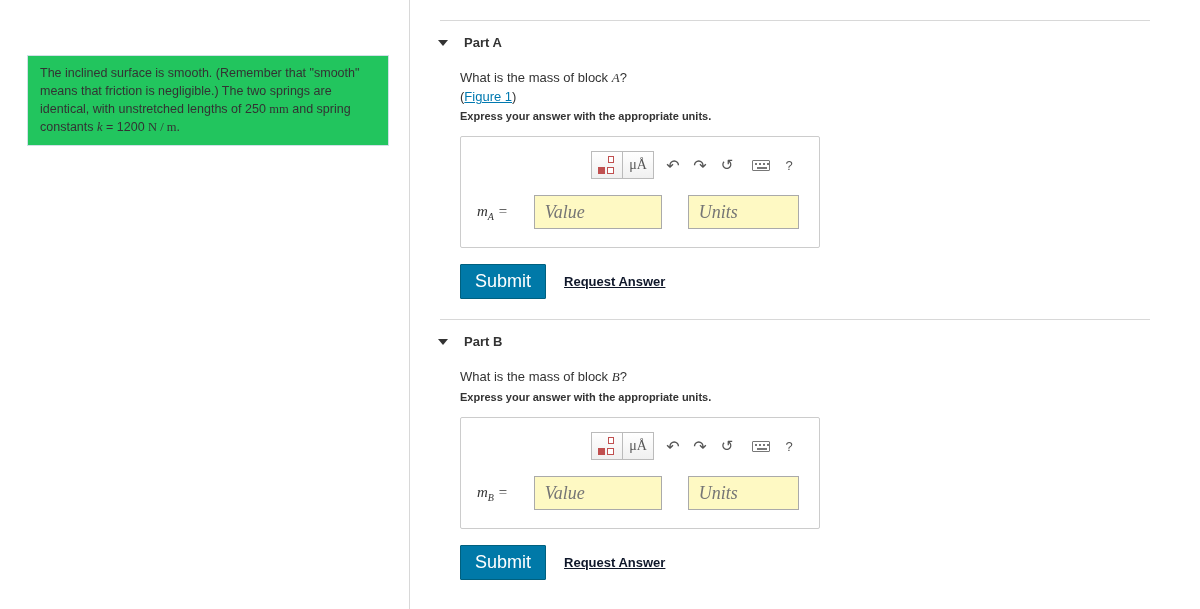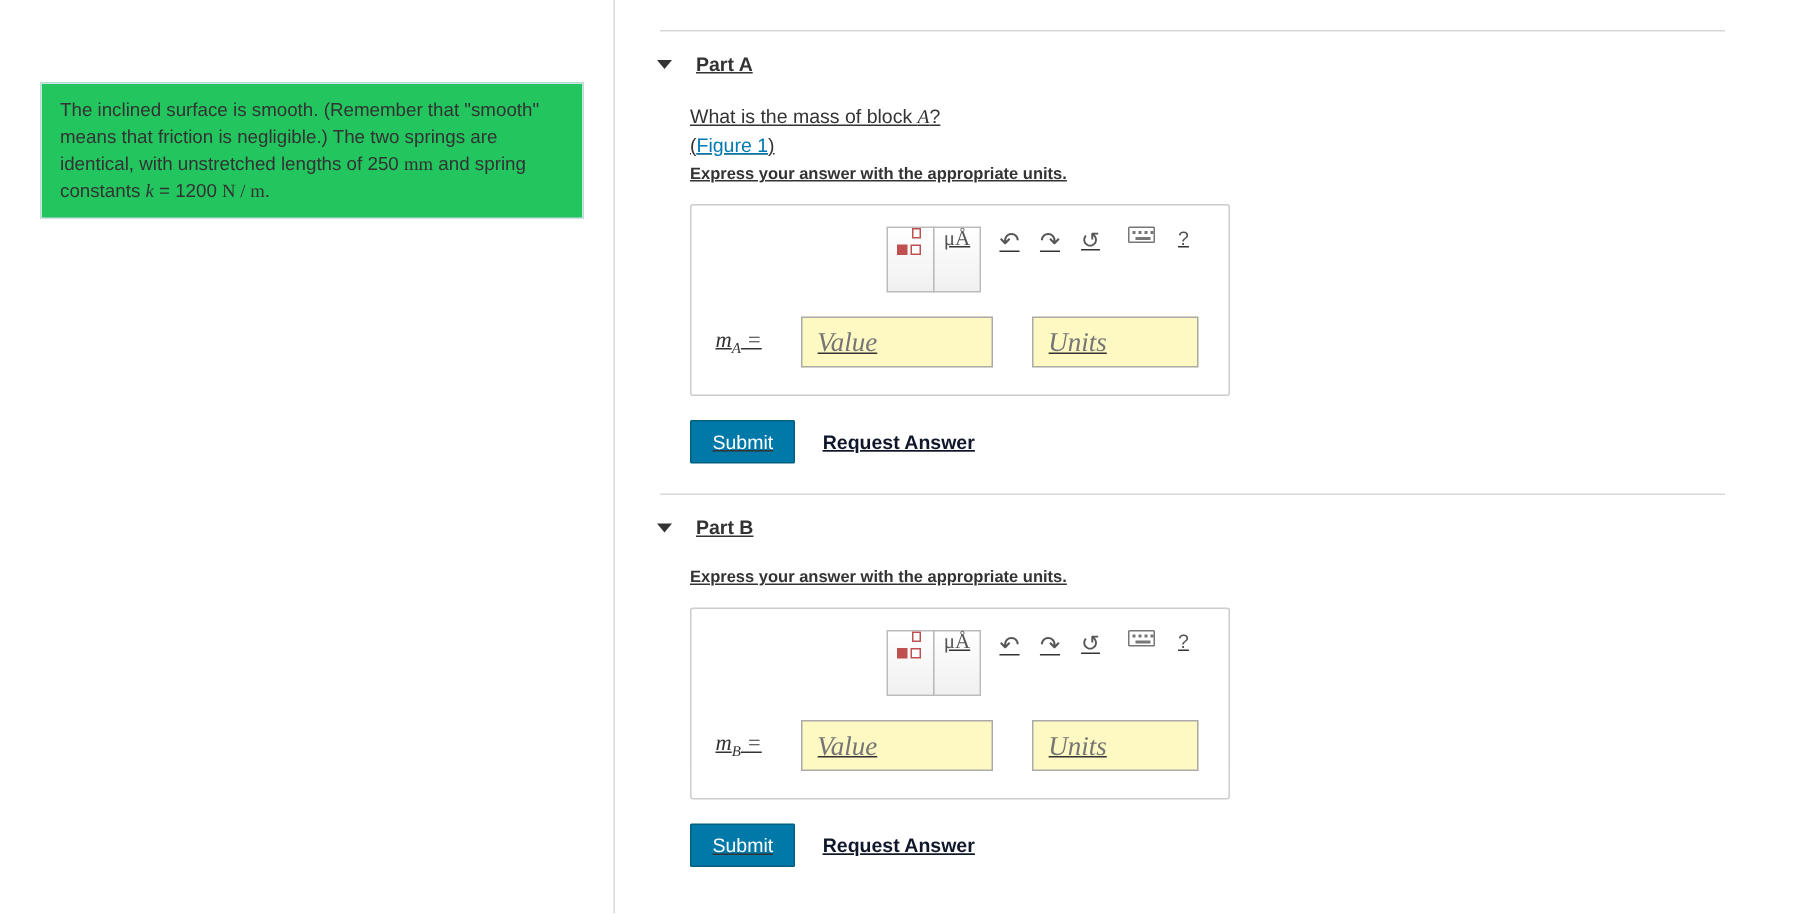--- a/index.html
+++ b/index.html
@@ -30,21 +30,20 @@
     line-height: 1.45;
     color: #333;
   }
   .right-col {
     flex: 1;
     padding: 0 20px 0 0;
   }
   .hr { border-top: 1px solid #d8d8d8; margin: 20px 30px 0 30px; }
   .part {
     padding: 14px 30px 0 50px;
-    text-decoration: underline;
   }
   .part-header {
     display: flex;
     align-items: center;
     font-weight: 700;
     font-size: 13px;
     margin-bottom: 20px;
   }
   .caret {
     width: 0; height: 0;
@@ -65,24 +64,24 @@
     margin-bottom: 16px;
   }
   .toolbar {
     display: flex;
     align-items: center;
     justify-content: flex-end;
     gap: 0;
     margin-bottom: 16px;
   }
   .tb-btn {
-    width: 32px; height: 44px;
+    width: 32px; height: 28px;
     border: 1px solid #bbb;
     background: linear-gradient(#fff,#f0f0f0);
-    display: flex; align-items: flex-start; justify-content: center;
+    display: flex; align-items: center; justify-content: center;
     font-size: 13px;
     cursor: pointer;
     margin-left: -1px;
     color: #555;
     position: relative;
   }
   .tb-btn.plain { border: none; background: none; width: 28px; }
   .tb-btn.kbd { width: 30px; }
   .tb-sep { width: 6px; }
   .frac-icon {
@@ -126,21 +125,21 @@
     background: #fef9c3;
   }
   .val-input { width: 128px; }
   .unit-input { width: 111px; }
   .actions { display: flex; align-items: center; gap: 18px; margin-bottom: 20px;}
   .submit-btn {
     background: #0079a8;
     color: #fff;
     border: 1px solid #00607f;
     padding: 6px 14px;
-    font-size: 13px;
+    font-size: 18px;
     cursor: pointer;
     border-radius: 1px;
   }
   .req-link { color: #0f172a; text-decoration: underline; font-weight: 700; font-size: 13px; cursor: pointer; }
   .mathvar { font-family: "Times New Roman", serif; font-style: italic; }
   .rm { font-family: "Times New Roman", serif; font-style: normal; }
 </style>
 </head>
 <body>
 
@@ -208,20 +207,23 @@
       </div>
     </div>
 
     <div class="hr"></div>
 
     <div class="part">
       <div class="part-header">
         <span class="caret"></span>
         <span>Part B</span>
       </div>
+      <div class="q-text">
+        <span>What is the mass of block </span><span class="mathvar">B</span><span>?</span>
+      </div>
       <div class="instr">Express your answer with the appropriate units.</div>
 
       <div class="answer-zone">
         <div class="toolbar">
           <div class="tb-btn">
               <div class="frac-icon">
                 <div class="top"></div>
                 <div class="bot1"></div>
                 <div class="bot2"></div>
               </div>

